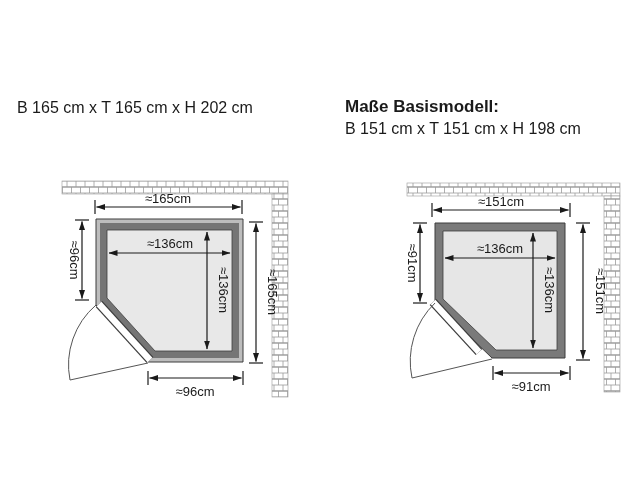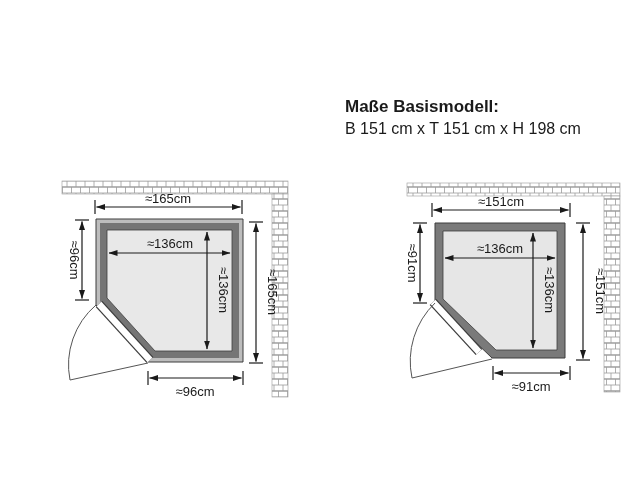--- a/index.html
+++ b/index.html
@@ -14,20 +14,21 @@
   #heading-right{left:345px;top:96px;}
   .plan-svg{position:absolute;width:295px;height:235px;}
   #plan-left{left:20px;top:175px;}
   #plan-right{left:330px;top:175px;}
   .dimtext{font-size:13px;fill:#1a1a1a;}
 </style>
 </head>
 <body>
 
 <div class="model-heading" id="heading-left">
+  <p class="dims">B 165 cm x T 165 cm x H 202 cm</p>
 </div>
 
 <div class="model-heading" id="heading-right">
   <h2>Maße Basismodell:</h2>
   <p class="dims">B 151 cm x T 151 cm x H 198 cm</p>
 </div>
 
 <svg class="plan-svg" id="plan-left" viewBox="0 0 295 235">
   <defs>
     <pattern id="brickA" patternUnits="userSpaceOnUse" width="9" height="12">

